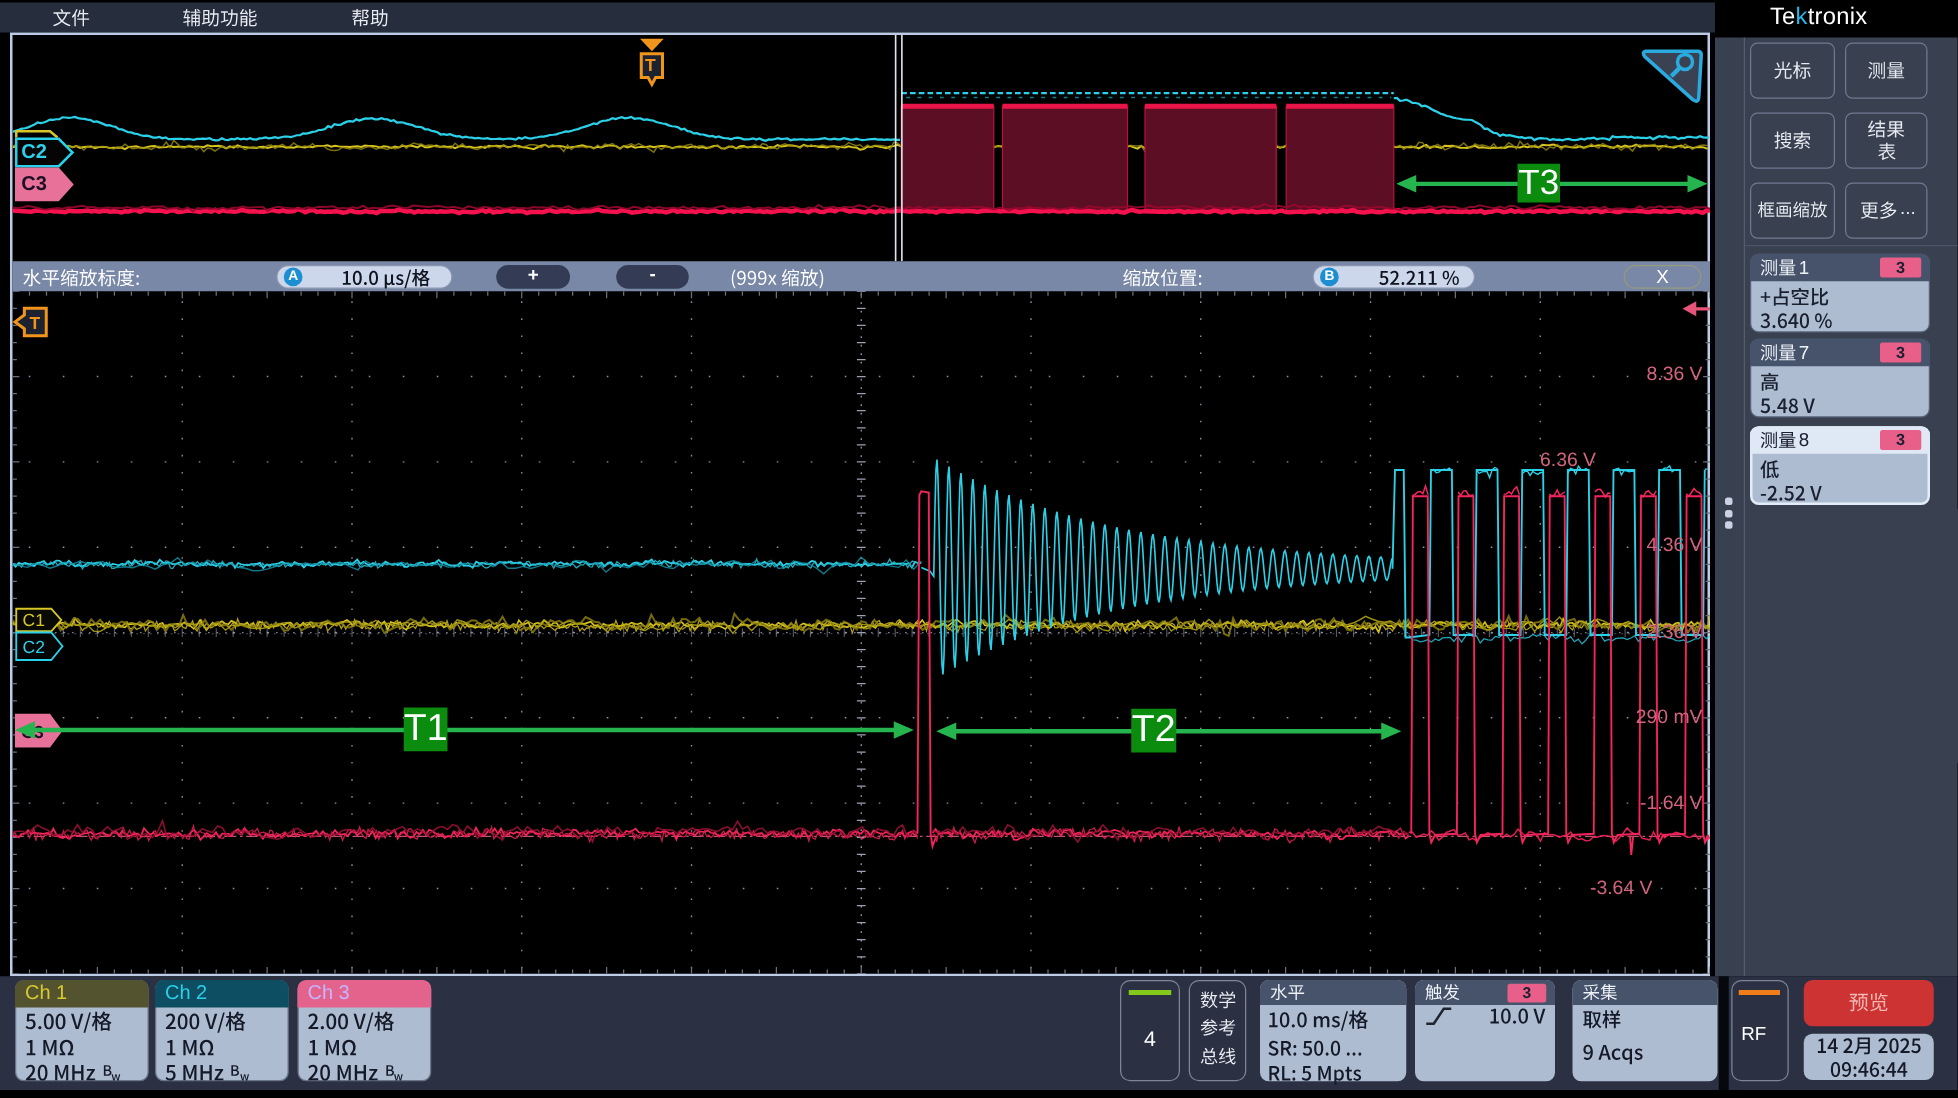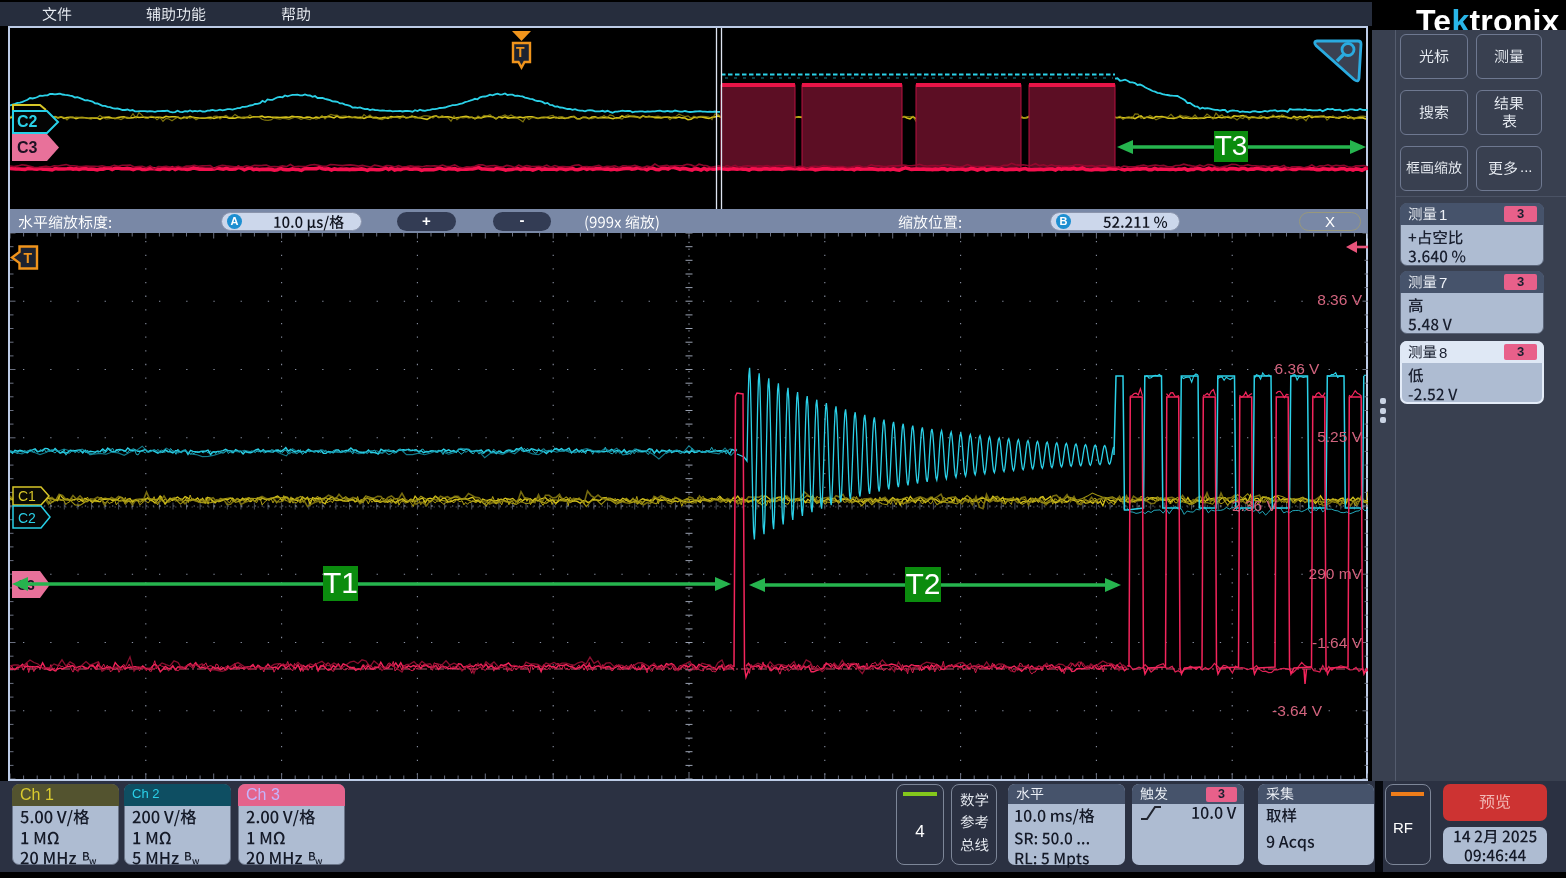--- a/index.html
+++ b/index.html
@@ -9,21 +9,21 @@
 <div class="a" style="left:0;top:2px;width:1372px;height:24px;background:#262d3d"></div>
 <svg style="position:absolute;left:42.0px;top:5.8px" width="32.0" height="19.5">
     <path fill="#e8ecf2" d="M6.3 1.5C6.8 2.2 7.3 3.2 7.5 3.8L8.7 3.4C8.5 2.8 8.0 1.8 7.5 1.1ZM0.8 3.8V5.0H3.1C4.0 7.2 5.2 9.2 6.7 10.8C5.1 12.2 3.0 13.2 0.5 13.9C0.8 14.2 1.1 14.7 1.2 15.0C3.8 14.2 5.8 13.1 7.5 11.6C9.2 13.1 11.3 14.2 13.7 14.9C13.9 14.6 14.2 14.1 14.5 13.9C12.1 13.3 10.1 12.2 8.4 10.8C9.9 9.2 11.1 7.3 11.9 5.0H14.3V3.8ZM7.6 10.0C6.1 8.6 5.0 6.9 4.3 5.0H10.7C9.9 7.0 8.9 8.6 7.6 10.0Z M19.8 8.7V9.8H24.1V15.0H25.2V9.8H29.3V8.7H25.2V5.4H28.6V4.3H25.2V1.4H24.1V4.3H22.1C22.2 3.6 22.4 2.9 22.6 2.2L21.5 2.0C21.1 3.9 20.5 5.9 19.6 7.1C19.9 7.2 20.4 7.5 20.6 7.7C21.0 7.0 21.4 6.2 21.7 5.4H24.1V8.7ZM19.0 1.3C18.2 3.5 16.9 5.8 15.5 7.2C15.7 7.5 16.0 8.1 16.1 8.4C16.6 7.8 17.1 7.2 17.5 6.6V15.0H18.6V4.8C19.2 3.8 19.7 2.7 20.1 1.6Z"></path>
   </svg>
 <svg style="position:absolute;left:146.0px;top:5.8px" width="62.0" height="19.5">
     <path fill="#e8ecf2" d="M11.5 1.8C12.1 2.2 12.9 2.8 13.3 3.2L14.0 2.6C13.5 2.2 12.8 1.6 12.2 1.2ZM9.9 1.2V3.3H6.6V4.2H9.9V5.6H7.1V15.0H8.1V11.7H10.0V14.9H10.9V11.7H12.8V13.8C12.8 13.9 12.8 14.0 12.6 14.0C12.5 14.0 12.1 14.0 11.5 14.0C11.7 14.2 11.8 14.7 11.9 14.9C12.6 14.9 13.1 14.9 13.4 14.8C13.8 14.6 13.8 14.3 13.8 13.8V5.6H11.0V4.2H14.4V3.3H11.0V1.2ZM8.1 9.1H10.0V10.7H8.1ZM8.1 8.1V6.5H10.0V8.1ZM12.8 9.1V10.7H10.9V9.1ZM12.8 8.1H10.9V6.5H12.8ZM1.1 8.8C1.3 8.7 1.7 8.6 2.2 8.6H3.8V10.8L0.6 11.3L0.8 12.4L3.8 11.8V14.9H4.8V11.6L6.3 11.3L6.3 10.3L4.8 10.6V8.6H6.1V7.6H4.8V5.3H3.8V7.6H2.1C2.6 6.6 3.0 5.3 3.4 4.0H6.1V3.0H3.6C3.8 2.5 3.9 1.9 4.0 1.4L2.9 1.2C2.8 1.8 2.7 2.4 2.5 3.0H0.6V4.0H2.3C2.0 5.2 1.7 6.2 1.5 6.6C1.3 7.3 1.1 7.8 0.8 7.8C0.9 8.1 1.1 8.6 1.1 8.8Z M24.5 1.2C24.5 2.4 24.5 3.5 24.5 4.6H22.0V5.7H24.4C24.2 9.3 23.4 12.4 20.6 14.2C20.8 14.4 21.2 14.8 21.4 15.0C24.4 13.0 25.3 9.6 25.5 5.7H27.8C27.7 11.2 27.6 13.2 27.2 13.6C27.0 13.8 26.9 13.9 26.6 13.9C26.3 13.9 25.5 13.8 24.6 13.8C24.8 14.1 25.0 14.6 25.0 14.9C25.8 14.9 26.6 14.9 27.1 14.9C27.5 14.8 27.9 14.7 28.1 14.3C28.6 13.7 28.8 11.5 28.9 5.2C28.9 5.0 28.9 4.6 28.9 4.6H25.5C25.6 3.5 25.6 2.4 25.6 1.2ZM15.5 12.4 15.7 13.5C17.5 13.1 20.0 12.5 22.4 12.0L22.3 11.0L21.5 11.1V1.9H16.6V12.2ZM17.6 12.0V9.4H20.4V11.4ZM17.6 6.2H20.4V8.4H17.6ZM17.6 5.2V3.0H20.4V5.2Z M30.6 11.1 30.8 12.2C32.4 11.8 34.6 11.2 36.6 10.6L36.5 9.5L34.1 10.2V4.1H36.3V3.0H30.8V4.1H33.0V10.5C32.1 10.7 31.2 10.9 30.6 11.1ZM39.0 1.4C39.0 2.5 38.9 3.6 38.9 4.6H36.4V5.7H38.9C38.6 9.4 37.8 12.4 34.6 14.1C34.9 14.3 35.3 14.7 35.4 15.0C38.9 13.1 39.7 9.7 40.0 5.7H43.0C42.8 11.1 42.5 13.1 42.1 13.6C41.9 13.8 41.8 13.8 41.4 13.8C41.1 13.8 40.3 13.8 39.3 13.7C39.6 14.0 39.7 14.5 39.7 14.8C40.6 14.9 41.4 14.9 41.9 14.8C42.4 14.8 42.8 14.7 43.1 14.2C43.6 13.6 43.9 11.4 44.1 5.2C44.1 5.0 44.1 4.6 44.1 4.6H40.0C40.1 3.6 40.1 2.5 40.1 1.4Z M50.7 7.5V8.8H47.5V7.5ZM46.5 6.5V15.0H47.5V11.9H50.7V13.7C50.7 13.9 50.7 13.9 50.5 13.9C50.3 14.0 49.6 14.0 48.9 13.9C49.1 14.2 49.3 14.7 49.3 15.0C50.3 15.0 50.9 14.9 51.3 14.8C51.7 14.6 51.9 14.3 51.9 13.7V6.5ZM47.5 9.7H50.7V11.0H47.5ZM57.9 2.3C57.0 2.8 55.7 3.3 54.4 3.8V1.2H53.3V6.2C53.3 7.4 53.6 7.8 55.1 7.8C55.4 7.8 57.3 7.8 57.7 7.8C58.8 7.8 59.2 7.3 59.3 5.5C59.0 5.4 58.5 5.2 58.3 5.0C58.2 6.5 58.1 6.8 57.6 6.8C57.1 6.8 55.5 6.8 55.2 6.8C54.5 6.8 54.4 6.7 54.4 6.2V4.7C55.8 4.2 57.4 3.7 58.6 3.2ZM58.0 9.0C57.2 9.6 55.7 10.2 54.4 10.6V8.2H53.3V13.3C53.3 14.5 53.7 14.9 55.1 14.9C55.4 14.9 57.4 14.9 57.7 14.9C59.0 14.9 59.3 14.3 59.4 12.3C59.1 12.2 58.7 12.1 58.4 11.9C58.4 13.6 58.3 13.9 57.6 13.9C57.2 13.9 55.5 13.9 55.2 13.9C54.5 13.9 54.4 13.8 54.4 13.3V11.5C55.9 11.1 57.6 10.5 58.8 9.9ZM46.3 5.5C46.6 5.4 47.1 5.3 51.2 5.0C51.3 5.3 51.5 5.6 51.6 5.8L52.5 5.4C52.2 4.5 51.4 3.1 50.6 2.1L49.7 2.5C50.1 3.0 50.4 3.6 50.8 4.2L47.5 4.3C48.1 3.5 48.8 2.5 49.3 1.5L48.1 1.2C47.7 2.3 46.8 3.5 46.6 3.8C46.3 4.2 46.1 4.4 45.9 4.4C46.0 4.7 46.2 5.3 46.3 5.5Z"></path>
   </svg>
 <svg style="position:absolute;left:281.0px;top:5.8px" width="32.0" height="19.5">
     <path fill="#e8ecf2" d="M4.1 1.2V2.4H1.0V3.3H4.1V4.4H1.3V5.3H4.1V5.6C4.1 5.9 4.1 6.2 4.0 6.5H0.8V7.4H3.6C3.1 8.0 2.3 8.7 1.0 9.1C1.3 9.3 1.6 9.7 1.8 9.9C3.5 9.3 4.4 8.3 4.8 7.4H8.1V6.5H5.2C5.2 6.2 5.2 5.9 5.2 5.6V5.3H7.7V4.4H5.2V3.3H8.0V2.4H5.2V1.2ZM8.8 1.8V9.3H9.8V2.8H12.4C12.0 3.5 11.5 4.2 11.0 4.9C12.3 5.6 12.8 6.3 12.8 6.8C12.8 7.1 12.7 7.3 12.4 7.5C12.3 7.5 12.0 7.6 11.8 7.6C11.4 7.6 10.8 7.6 10.2 7.5C10.4 7.8 10.5 8.2 10.6 8.5C11.1 8.5 11.8 8.5 12.3 8.5C12.6 8.4 12.9 8.4 13.2 8.2C13.7 8.0 13.9 7.5 13.9 6.9C13.9 6.2 13.5 5.5 12.2 4.7C12.8 3.9 13.5 3.0 14.1 2.3L13.3 1.8L13.1 1.8ZM2.2 9.9V14.2H3.4V10.9H6.9V15.0H8.0V10.9H11.8V12.9C11.8 13.1 11.8 13.2 11.5 13.2C11.3 13.2 10.4 13.2 9.4 13.2C9.6 13.5 9.8 13.9 9.8 14.2C11.1 14.2 11.9 14.2 12.4 14.0C12.8 13.8 13.0 13.5 13.0 13.0V9.9H8.0V8.7H6.9V9.9Z M24.5 1.2C24.5 2.4 24.5 3.5 24.5 4.6H22.0V5.7H24.4C24.2 9.3 23.4 12.4 20.6 14.2C20.8 14.4 21.2 14.8 21.4 15.0C24.4 13.0 25.3 9.6 25.5 5.7H27.8C27.7 11.2 27.6 13.2 27.2 13.6C27.0 13.8 26.9 13.9 26.6 13.9C26.3 13.9 25.5 13.8 24.6 13.8C24.8 14.1 25.0 14.6 25.0 14.9C25.8 14.9 26.6 14.9 27.1 14.9C27.5 14.8 27.9 14.7 28.1 14.3C28.6 13.7 28.8 11.5 28.9 5.2C28.9 5.0 28.9 4.6 28.9 4.6H25.5C25.6 3.5 25.6 2.4 25.6 1.2ZM15.5 12.4 15.7 13.5C17.5 13.1 20.0 12.5 22.4 12.0L22.3 11.0L21.5 11.1V1.9H16.6V12.2ZM17.6 12.0V9.4H20.4V11.4ZM17.6 6.2H20.4V8.4H17.6ZM17.6 5.2V3.0H20.4V5.2Z"></path>
   </svg>
-<div class="txt" style="left:1416px;top:3px;font-size:32px;font-weight:bold;color:#fff;letter-spacing:0.2px">Te<span style="color:#29b6e8">k</span>tronix</div>
+<div class="txt" style="left:1416px;top:3px;font-size:19px;font-weight:normal;color:#fff;letter-spacing:0.2px">Te<span style="color:#29b6e8">k</span>tronix</div>
 <div class="a" style="left:8px;top:26px;width:1360px;height:755px;border:2px solid #bccbe6;background:#000;box-sizing:border-box"></div>
 <svg class="a" style="left:10px;top:28px" width="1358" height="181">
     <path d="M0.0 89.9 L3.0 89.0 L6.0 90.3 L9.0 90.3 L12.0 88.2 L15.0 88.5 L18.0 89.2 L21.0 88.9 L24.0 89.1 L27.0 88.5 L30.0 89.9 L33.0 89.7 L36.0 89.3 L39.0 90.0 L42.0 89.5 L45.0 88.7 L48.0 89.8 L51.0 88.9 L54.0 90.3 L57.0 89.6 L60.0 89.4 L63.0 89.2 L66.0 90.6 L69.0 89.7 L72.0 89.5 L75.0 89.7 L78.0 90.3 L81.0 90.1 L84.0 90.1 L87.0 90.0 L90.0 91.3 L93.0 89.5 L96.0 89.3 L99.0 89.1 L102.0 90.0 L105.0 90.4 L108.0 89.5 L111.0 89.0 L114.0 88.9 L117.0 90.0 L120.0 89.9 L123.0 89.7 L126.0 88.9 L129.0 89.5 L132.0 89.3 L135.0 89.3 L138.0 89.5 L141.0 89.0 L144.0 89.5 L147.0 89.2 L150.0 89.3 L153.0 89.8 L156.0 88.3 L159.0 89.0 L162.0 88.8 L165.0 88.7 L168.0 89.2 L171.0 90.7 L174.0 89.1 L177.0 90.1 L180.0 88.3 L183.0 89.4 L186.0 89.7 L189.0 90.0 L192.0 90.2 L195.0 90.3 L198.0 89.6 L201.0 89.4 L204.0 90.4 L207.0 89.6 L210.0 89.0 L213.0 89.1 L216.0 89.1 L219.0 90.1 L222.0 89.9 L225.0 90.2 L228.0 89.3 L231.0 89.7 L234.0 90.0 L237.0 89.3 L240.0 89.7 L243.0 88.8 L246.0 88.8 L249.0 88.7 L252.0 88.2 L255.0 89.4 L258.0 88.7 L261.0 89.1 L264.0 89.4 L267.0 89.4 L270.0 89.5 L273.0 89.2 L276.0 89.1 L279.0 89.5 L282.0 88.4 L285.0 88.7 L288.0 88.8 L291.0 89.1 L294.0 90.0 L297.0 89.0 L300.0 89.3 L303.0 90.4 L306.0 89.2 L309.0 89.9 L312.0 88.7 L315.0 89.1 L318.0 88.5 L321.0 89.0 L324.0 89.9 L327.0 88.1 L330.0 89.7 L333.0 89.7 L336.0 89.1 L339.0 88.5 L342.0 89.5 L345.0 89.0 L348.0 89.6 L351.0 89.3 L354.0 90.5 L357.0 89.3 L360.0 88.8 L363.0 89.6 L366.0 89.4 L369.0 90.2 L372.0 89.9 L375.0 89.4 L378.0 90.3 L381.0 88.6 L384.0 89.0 L387.0 88.6 L390.0 88.9 L393.0 88.4 L396.0 89.7 L399.0 89.3 L402.0 88.6 L405.0 88.8 L408.0 89.8 L411.0 90.0 L414.0 90.7 L417.0 91.4 L420.0 89.8 L423.0 88.6 L426.0 87.8 L429.0 89.5 L432.0 88.8 L435.0 88.9 L438.0 88.8 L441.0 89.3 L444.0 90.2 L447.0 89.7 L450.0 89.3 L453.0 88.7 L456.0 88.3 L459.0 89.1 L462.0 89.3 L465.0 90.6 L468.0 89.4 L471.0 89.9 L474.0 88.9 L477.0 88.4 L480.0 88.5 L483.0 88.9 L486.0 90.8 L489.0 88.8 L492.0 90.0 L495.0 88.8 L498.0 90.1 L501.0 89.7 L504.0 89.4 L507.0 89.6 L510.0 89.0 L513.0 89.7 L516.0 89.1 L519.0 88.7 L522.0 88.7 L525.0 89.5 L528.0 90.5 L531.0 89.5 L534.0 89.3 L537.0 89.5 L540.0 90.2 L543.0 89.5 L546.0 89.2 L549.0 90.2 L552.0 89.7 L555.0 90.5 L558.0 89.7 L561.0 88.7 L564.0 88.6 L567.0 90.6 L570.0 90.8 L573.0 89.4 L576.0 89.3 L579.0 90.7 L582.0 89.0 L585.0 88.9 L588.0 90.0 L591.0 89.4 L594.0 89.6 L597.0 89.4 L600.0 90.0 L603.0 90.7 L606.0 89.7 L609.0 89.9 L612.0 88.0 L615.0 89.2 L618.0 88.8 L621.0 88.3 L624.0 88.4 L627.0 88.9 L630.0 89.7 L633.0 87.9 L636.0 88.9 L639.0 88.7 L642.0 88.7 L645.0 89.6 L648.0 89.4 L651.0 90.0 L654.0 89.3 L657.0 89.0 L660.0 89.4 L663.0 89.7 L666.0 89.9 L669.0 89.0 L672.0 89.9 L675.0 90.0 L678.0 91.7 L681.0 91.2 L684.0 89.3 L687.0 89.6 L690.0 88.7 L693.0 89.3 L696.0 89.9 L699.0 90.5 L702.0 89.2 L705.0 88.9 L708.0 87.9 L711.0 89.2 L714.0 88.5 L717.0 88.7 L720.0 88.3 L723.0 88.8 L726.0 87.8 L729.0 88.0 L732.0 90.4 L735.0 88.0 L738.0 88.3 L741.0 90.4 L744.0 91.1 L747.0 88.5 L750.0 89.1 L753.0 89.7 L756.0 90.7 L759.0 88.8 L762.0 89.2 L765.0 90.0 L768.0 89.8 L771.0 89.0 L774.0 89.2 L777.0 88.4 L780.0 89.1 L783.0 89.1 L786.0 89.3 L789.0 88.9 L792.0 89.4 L795.0 89.7 L798.0 89.0 L801.0 89.3 L804.0 89.2 L807.0 89.4 L810.0 88.7 L813.0 89.4 L816.0 89.2 L819.0 90.8 L822.0 90.3 L825.0 89.7 L828.0 89.0 L831.0 88.8 L834.0 90.4 L837.0 89.8 L840.0 89.8 L843.0 88.1 L846.0 90.2 L849.0 89.9 L852.0 88.7 L855.0 89.0 L858.0 89.5 L861.0 89.4 L864.0 89.3 L867.0 89.4 L870.0 89.2 L873.0 89.5 L876.0 90.6 L879.0 87.7 L882.0 89.2 L885.0 89.7 L888.0 90.1 L891.0 89.7 L894.0 88.6 L897.0 89.9 L900.0 90.9 L903.0 88.7 L906.0 90.6 L909.0 89.8 L912.0 90.0 L915.0 89.5 L918.0 89.8 L921.0 90.7 L924.0 90.1 L927.0 91.0 L930.0 90.4 L933.0 90.0 L936.0 91.0 L939.0 90.1 L942.0 90.3 L945.0 89.6 L948.0 89.8 L951.0 89.2 L954.0 90.5 L957.0 89.0 L960.0 90.4 L963.0 89.7 L966.0 90.5 L969.0 90.1 L972.0 90.9 L975.0 90.2 L978.0 88.5 L981.0 89.5 L984.0 88.8 L987.0 89.3 L990.0 90.6 L993.0 90.0 L996.0 89.1 L999.0 88.8 L1002.0 89.5 L1005.0 88.5 L1008.0 88.7 L1011.0 89.4 L1014.0 90.0 L1017.0 89.7 L1020.0 87.8 L1023.0 89.7 L1026.0 89.5 L1029.0 89.7 L1032.0 90.7 L1035.0 88.1 L1038.0 89.2 L1041.0 90.2 L1044.0 88.7 L1047.0 90.7 L1050.0 89.8 L1053.0 90.1 L1056.0 89.1 L1059.0 90.1 L1062.0 90.3 L1065.0 89.7 L1068.0 89.6 L1071.0 89.6 L1074.0 88.6 L1077.0 89.2 L1080.0 89.3 L1083.0 89.6 L1086.0 90.0 L1089.0 88.7 L1092.0 89.3 L1095.0 90.2 L1098.0 88.6 L1101.0 88.6 L1104.0 89.2 L1107.0 89.7 L1110.0 89.2 L1113.0 89.9 L1116.0 89.7 L1119.0 89.8 L1122.0 89.4 L1125.0 90.7 L1128.0 89.1 L1131.0 87.9 L1134.0 90.4 L1137.0 89.1 L1140.0 89.6 L1143.0 90.3 L1146.0 88.6 L1149.0 88.8 L1152.0 88.6 L1155.0 89.3 L1158.0 90.2 L1161.0 90.3 L1164.0 90.4 L1167.0 89.4 L1170.0 88.6 L1173.0 90.2 L1176.0 89.8 L1179.0 90.3 L1182.0 90.5 L1185.0 90.0 L1188.0 90.4 L1191.0 90.0 L1194.0 90.3 L1197.0 89.2 L1200.0 89.3 L1203.0 89.7 L1206.0 90.0 L1209.0 89.1 L1212.0 89.7 L1215.0 89.1 L1218.0 89.2 L1221.0 89.9 L1224.0 87.8 L1227.0 88.2 L1230.0 88.0 L1233.0 87.6 L1236.0 88.7 L1239.0 89.7 L1242.0 89.1 L1245.0 89.5 L1248.0 90.0 L1251.0 90.0 L1254.0 89.0 L1257.0 90.1 L1260.0 89.2 L1263.0 88.6 L1266.0 88.8 L1269.0 88.2 L1272.0 88.6 L1275.0 88.8 L1278.0 89.6 L1281.0 90.4 L1284.0 88.5 L1287.0 89.7 L1290.0 88.5 L1293.0 89.4 L1296.0 88.9 L1299.0 87.7 L1302.0 89.5 L1305.0 88.5 L1308.0 88.6 L1311.0 88.4 L1314.0 88.7 L1317.0 89.2 L1320.0 88.9 L1323.0 89.3 L1326.0 89.5 L1329.0 90.2 L1332.0 89.1 L1335.0 88.5 L1338.0 90.2 L1341.0 89.4 L1344.0 90.3 L1347.0 89.9 L1350.0 89.6 L1353.0 89.9 L1356.0 91.1" fill="none" stroke="#d6c31c" stroke-width="1.60" stroke-opacity="1.00"></path>
     <path d="M0.0 89.0 L3.0 87.6 L6.0 89.3 L9.0 87.9 L12.0 88.6 L15.0 90.3 L18.0 90.4 L21.0 88.9 L24.0 91.1 L27.0 91.3 L30.0 91.6 L33.0 90.4 L36.0 91.6 L39.0 87.3 L42.0 89.3 L45.0 88.6 L48.0 90.0 L51.0 88.8 L54.0 89.2 L57.0 92.0 L60.0 89.1 L63.0 89.9 L66.0 89.2 L69.0 89.3 L72.0 89.3 L75.0 89.7 L78.0 90.4 L81.0 91.1 L84.0 89.6 L87.0 90.1 L90.0 87.4 L93.0 89.4 L96.0 91.0 L99.0 90.6 L102.0 90.0 L105.0 90.6 L108.0 90.4 L111.0 91.5 L114.0 89.9 L117.0 89.0 L120.0 89.8 L123.0 85.7 L126.0 90.1 L129.0 84.4 L132.0 87.1 L135.0 90.2 L138.0 90.4 L141.0 88.2 L144.0 88.7 L147.0 91.8 L150.0 89.5 L153.0 93.3 L156.0 90.4 L159.0 91.0 L162.0 92.8 L165.0 90.7 L168.0 89.0 L171.0 90.3 L174.0 90.1 L177.0 88.7 L180.0 90.1 L183.0 89.1 L186.0 91.7 L189.0 90.2 L192.0 89.7 L195.0 89.9 L198.0 90.3 L201.0 90.8 L204.0 88.4 L207.0 88.1 L210.0 90.9 L213.0 88.7 L216.0 87.4 L219.0 89.4 L222.0 89.1 L225.0 86.4 L228.0 88.6 L231.0 89.4 L234.0 88.9 L237.0 89.6 L240.0 87.0 L243.0 89.4 L246.0 88.9 L249.0 88.9 L252.0 91.2 L255.0 92.2 L258.0 92.4 L261.0 91.9 L264.0 89.8 L267.0 90.6 L270.0 91.2 L273.0 90.3 L276.0 90.6 L279.0 91.3 L282.0 90.1 L285.0 89.2 L288.0 89.9 L291.0 91.3 L294.0 90.2 L297.0 90.8 L300.0 91.5 L303.0 89.8 L306.0 91.2 L309.0 90.1 L312.0 87.6 L315.0 90.8 L318.0 88.1 L321.0 86.5 L324.0 87.4 L327.0 87.2 L330.0 88.7 L333.0 88.0 L336.0 88.2 L339.0 89.6 L342.0 89.3 L345.0 89.8 L348.0 90.2 L351.0 90.6 L354.0 86.6 L357.0 89.1 L360.0 87.0 L363.0 90.0 L366.0 90.1 L369.0 91.1 L372.0 91.6 L375.0 90.3 L378.0 88.9 L381.0 90.2 L384.0 88.6 L387.0 89.2 L390.0 90.5 L393.0 88.0 L396.0 90.1 L399.0 89.6 L402.0 87.6 L405.0 90.1 L408.0 89.6 L411.0 88.8 L414.0 87.8 L417.0 87.8 L420.0 88.4 L423.0 90.0 L426.0 87.8 L429.0 89.7 L432.0 87.8 L435.0 89.1 L438.0 89.8 L441.0 93.2 L444.0 88.1 L447.0 91.6 L450.0 89.4 L453.0 89.8 L456.0 89.3 L459.0 90.2 L462.0 89.4 L465.0 91.0 L468.0 88.1 L471.0 89.9 L474.0 87.3 L477.0 88.0 L480.0 86.8 L483.0 89.3 L486.0 90.9 L489.0 88.8 L492.0 88.1 L495.0 87.0 L498.0 88.6 L501.0 86.9 L504.0 88.5 L507.0 89.9 L510.0 91.8 L513.0 93.8 L516.0 89.0 L519.0 91.4 L522.0 89.6 L525.0 89.6 L528.0 90.3 L531.0 89.8 L534.0 89.9 L537.0 89.0 L540.0 88.0 L543.0 87.4 L546.0 90.4 L549.0 88.8 L552.0 88.7 L555.0 89.8 L558.0 90.4 L561.0 89.5 L564.0 88.1 L567.0 90.6 L570.0 90.9 L573.0 89.1 L576.0 89.7 L579.0 90.5 L582.0 90.6 L585.0 89.7 L588.0 89.6 L591.0 89.7 L594.0 87.5 L597.0 89.9 L600.0 86.9 L603.0 87.8 L606.0 90.7 L609.0 90.2 L612.0 91.1 L615.0 88.2 L618.0 87.0 L621.0 88.3 L624.0 88.8 L627.0 88.9 L630.0 90.4 L633.0 88.2 L636.0 89.3 L639.0 87.8 L642.0 89.4 L645.0 88.7 L648.0 88.1 L651.0 88.8 L654.0 89.0 L657.0 88.7 L660.0 91.6 L663.0 88.9 L666.0 88.5 L669.0 86.1 L672.0 87.5 L675.0 88.6 L678.0 87.8 L681.0 90.3 L684.0 88.1 L687.0 89.9 L690.0 88.4 L693.0 88.4 L696.0 88.6 L699.0 89.1 L702.0 91.6 L705.0 85.9 L708.0 86.4 L711.0 88.8 L714.0 90.0 L717.0 90.8 L720.0 90.5 L723.0 89.5 L726.0 91.5 L729.0 91.5 L732.0 90.2 L735.0 91.0 L738.0 90.2 L741.0 89.0 L744.0 90.6 L747.0 89.6 L750.0 89.6 L753.0 91.8 L756.0 86.5 L759.0 87.6 L762.0 88.0 L765.0 89.0 L768.0 89.3 L771.0 87.5 L774.0 88.4 L777.0 88.8 L780.0 93.4 L783.0 92.8 L786.0 89.3 L789.0 89.1 L792.0 88.4 L795.0 87.4 L798.0 89.9 L801.0 88.4 L804.0 89.7 L807.0 87.5 L810.0 88.5 L813.0 89.9 L816.0 89.8 L819.0 90.3 L822.0 87.7 L825.0 90.6 L828.0 87.9 L831.0 90.2 L834.0 89.0 L837.0 87.2 L840.0 88.5 L843.0 89.4 L846.0 89.6 L849.0 88.9 L852.0 91.1 L855.0 90.3 L858.0 88.5 L861.0 90.3 L864.0 91.9 L867.0 92.3 L870.0 87.7 L873.0 88.1 L876.0 91.5 L879.0 87.7 L882.0 87.3 L885.0 88.5 L888.0 90.2 L891.0 89.4 L894.0 88.4 L897.0 88.6 L900.0 88.8 L903.0 88.5 L906.0 93.2 L909.0 90.3 L912.0 91.5 L915.0 89.3 L918.0 89.7 L921.0 88.4 L924.0 85.9 L927.0 87.7 L930.0 86.8 L933.0 85.8 L936.0 87.5 L939.0 91.0 L942.0 89.0 L945.0 90.8 L948.0 89.4 L951.0 89.8 L954.0 87.6 L957.0 89.8 L960.0 89.9 L963.0 88.2 L966.0 90.0 L969.0 89.9 L972.0 88.2 L975.0 87.7 L978.0 87.5 L981.0 89.3 L984.0 89.6 L987.0 88.0 L990.0 88.8 L993.0 89.7 L996.0 89.6 L999.0 91.4 L1002.0 90.7 L1005.0 87.5 L1008.0 91.0 L1011.0 87.9 L1014.0 90.4 L1017.0 88.9 L1020.0 88.3 L1023.0 86.8 L1026.0 89.0 L1029.0 87.2 L1032.0 90.5 L1035.0 91.5 L1038.0 88.1 L1041.0 89.5 L1044.0 88.2 L1047.0 88.3 L1050.0 90.5 L1053.0 89.3 L1056.0 91.5 L1059.0 88.3 L1062.0 90.5 L1065.0 88.8 L1068.0 90.0 L1071.0 88.1 L1074.0 88.9 L1077.0 89.0 L1080.0 88.2 L1083.0 90.5 L1086.0 90.3 L1089.0 90.2 L1092.0 91.7 L1095.0 91.4 L1098.0 89.1 L1101.0 90.0 L1104.0 88.7 L1107.0 89.5 L1110.0 88.3 L1113.0 91.4 L1116.0 89.4 L1119.0 88.7 L1122.0 90.6 L1125.0 85.9 L1128.0 86.1 L1131.0 90.2 L1134.0 89.3 L1137.0 89.4 L1140.0 87.5 L1143.0 89.3 L1146.0 91.9 L1149.0 90.5 L1152.0 89.5 L1155.0 89.0 L1158.0 88.9 L1161.0 86.4 L1164.0 89.4 L1167.0 90.1 L1170.0 87.1 L1173.0 88.3 L1176.0 88.0 L1179.0 88.7 L1182.0 90.0 L1185.0 87.0 L1188.0 90.5 L1191.0 90.7 L1194.0 89.3 L1197.0 86.1 L1200.0 88.1 L1203.0 91.0 L1206.0 85.1 L1209.0 88.4 L1212.0 86.8 L1215.0 90.1 L1218.0 88.0 L1221.0 89.7 L1224.0 89.8 L1227.0 92.0 L1230.0 89.4 L1233.0 90.5 L1236.0 87.7 L1239.0 91.6 L1242.0 88.6 L1245.0 89.2 L1248.0 89.7 L1251.0 87.6 L1254.0 89.7 L1257.0 90.8 L1260.0 89.7 L1263.0 87.1 L1266.0 89.3 L1269.0 90.5 L1272.0 86.8 L1275.0 88.3 L1278.0 90.5 L1281.0 89.5 L1284.0 89.8 L1287.0 92.1 L1290.0 90.0 L1293.0 90.1 L1296.0 92.8 L1299.0 88.5 L1302.0 87.8 L1305.0 89.4 L1308.0 89.3 L1311.0 88.3 L1314.0 87.5 L1317.0 92.1 L1320.0 89.4 L1323.0 87.9 L1326.0 90.3 L1329.0 88.9 L1332.0 88.7 L1335.0 90.1 L1338.0 87.3 L1341.0 89.3 L1344.0 91.4 L1347.0 89.4 L1350.0 88.3 L1353.0 88.1 L1356.0 88.6" fill="none" stroke="#9a8d10" stroke-width="1.20" stroke-opacity="0.80"></path>
     <path d="M0.0 77.5 L2.5 76.6 L5.0 75.9 L7.5 74.9 L10.0 74.6 L12.5 73.9 L15.0 72.8 L17.5 71.7 L20.0 70.0 L22.5 70.5 L25.0 70.0 L27.5 69.0 L30.0 67.7 L32.5 67.8 L35.0 67.4 L37.5 67.3 L40.0 65.9 L42.5 66.0 L45.0 66.3 L47.5 66.0 L50.0 65.6 L52.5 66.5 L55.0 66.9 L57.5 67.1 L60.0 67.7 L62.5 68.1 L65.0 69.5 L67.5 69.2 L70.0 70.1 L72.5 71.1 L75.0 72.3 L77.5 72.1 L80.0 73.0 L82.5 73.5 L85.0 75.3 L87.5 75.5 L90.0 76.6 L92.5 77.8 L95.0 77.9 L97.5 78.9 L100.0 79.2 L102.5 80.2 L105.0 80.6 L107.5 80.5 L110.0 81.1 L112.5 82.0 L115.0 82.0 L117.5 81.5 L120.0 82.6 L122.5 82.0 L125.0 83.3 L127.5 83.3 L130.0 83.1 L132.5 83.1 L135.0 83.1 L137.5 83.5 L140.0 83.1 L142.5 83.4 L145.0 83.8 L147.5 83.1 L150.0 83.1 L152.5 82.9 L155.0 83.0 L157.5 82.6 L160.0 83.8 L162.5 84.3 L165.0 84.1 L167.5 82.7 L170.0 83.8 L172.5 84.1 L175.0 83.2 L177.5 83.5 L180.0 82.5 L182.5 83.5 L185.0 82.9 L187.5 83.4 L190.0 82.6 L192.5 83.5 L195.0 83.6 L197.5 82.7 L200.0 82.5 L202.5 81.9 L205.0 82.6 L207.5 82.3 L210.0 81.7 L212.5 82.4 L215.0 81.8 L217.5 81.2 L220.0 81.2 L222.5 81.6 L225.0 81.0 L227.5 80.2 L230.0 80.1 L232.5 78.8 L235.0 78.9 L237.5 78.3 L240.0 77.5 L242.5 77.2 L245.0 76.0 L247.5 75.9 L250.0 75.2 L252.5 72.9 L255.0 74.0 L257.5 71.4 L260.0 71.8 L262.5 71.8 L265.0 70.5 L267.5 69.3 L270.0 68.9 L272.5 69.3 L275.0 67.5 L277.5 68.4 L280.0 67.5 L282.5 66.8 L285.0 66.9 L287.5 66.6 L290.0 67.4 L292.5 67.4 L295.0 66.5 L297.5 67.3 L300.0 67.5 L302.5 68.8 L305.0 68.1 L307.5 70.0 L310.0 69.9 L312.5 70.0 L315.0 70.9 L317.5 71.5 L320.0 72.1 L322.5 73.4 L325.0 73.5 L327.5 73.8 L330.0 75.4 L332.5 75.4 L335.0 76.6 L337.5 77.1 L340.0 77.8 L342.5 79.6 L345.0 79.3 L347.5 79.9 L350.0 79.4 L352.5 80.3 L355.0 81.1 L357.5 80.9 L360.0 82.1 L362.5 81.4 L365.0 82.0 L367.5 82.1 L370.0 82.6 L372.5 82.4 L375.0 82.7 L377.5 82.8 L380.0 82.6 L382.5 83.3 L385.0 83.2 L387.5 83.1 L390.0 82.9 L392.5 83.5 L395.0 83.0 L397.5 82.9 L400.0 83.1 L402.5 83.7 L405.0 82.2 L407.5 83.1 L410.0 81.7 L412.5 82.5 L415.0 82.9 L417.5 82.2 L420.0 81.8 L422.5 81.2 L425.0 81.2 L427.5 80.7 L430.0 80.0 L432.5 79.8 L435.0 79.5 L437.5 78.6 L440.0 78.0 L442.5 77.1 L445.0 77.2 L447.5 76.6 L450.0 75.8 L452.5 75.3 L455.0 74.2 L457.5 73.5 L460.0 72.7 L462.5 71.8 L465.0 70.8 L467.5 71.3 L470.0 69.4 L472.5 68.6 L475.0 68.5 L477.5 67.8 L480.0 66.6 L482.5 67.3 L485.0 66.4 L487.5 65.7 L490.0 66.6 L492.5 66.3 L495.0 65.5 L497.5 67.0 L500.0 66.7 L502.5 66.7 L505.0 67.8 L507.5 67.6 L510.0 68.1 L512.5 68.4 L515.0 69.6 L517.5 70.2 L520.0 70.8 L522.5 71.1 L525.0 72.3 L527.5 73.0 L530.0 73.2 L532.5 73.9 L535.0 75.6 L537.5 74.9 L540.0 76.9 L542.5 77.2 L545.0 78.7 L547.5 78.5 L550.0 79.5 L552.5 79.6 L555.0 80.3 L557.5 81.0 L560.0 80.8 L562.5 81.8 L565.0 81.2 L567.5 82.1 L570.0 82.6 L572.5 82.7 L575.0 83.4 L577.5 82.4 L580.0 82.2 L582.5 82.5 L585.0 83.4 L587.5 83.4 L590.0 83.3 L592.5 82.8 L595.0 83.7 L597.5 82.8 L600.0 83.9 L602.5 84.7 L605.0 83.6 L607.5 83.7 L610.0 83.2 L612.5 82.6 L615.0 83.2 L617.5 83.0 L620.0 82.8 L622.5 84.3 L625.0 83.6 L627.5 83.7 L630.0 83.4 L632.5 83.4 L635.0 83.9 L637.5 83.5 L640.0 83.7 L642.5 83.4 L645.0 83.3 L647.5 82.9 L650.0 82.6 L652.5 83.4 L655.0 83.5 L657.5 82.9 L660.0 83.5 L662.5 83.5 L665.0 82.5 L667.5 83.1 L670.0 83.7 L672.5 83.7 L675.0 83.0 L677.5 83.6 L680.0 84.0 L682.5 83.8 L685.0 83.5 L687.5 83.3 L690.0 83.2 L692.5 83.7 L695.0 83.6 L697.5 83.8 L700.0 83.6 L702.5 83.9 L705.0 83.5 L707.5 83.9 L710.0 83.9" fill="none" stroke="#2bd1e8" stroke-width="1.80" stroke-opacity="1.00"></path>
     <path d="M711.0 46.5 L1105.0 46.5" fill="none" stroke="#2bd1e8" stroke-width="1.90" stroke-opacity="1.00" stroke-dasharray="4.5 2.5"></path>
     <path d="M715.0 50.0 L1103.0 50.0" fill="none" stroke="#1aa0b4" stroke-width="1.20" stroke-opacity="0.80" stroke-dasharray="3 6"></path>
     <path d="M1105.0 50.6 L1107.5 50.3 L1110.0 52.7 L1112.5 52.4 L1115.0 51.7 L1117.5 52.8 L1120.0 54.3 L1122.5 54.4 L1125.0 55.0 L1127.5 57.0 L1130.0 56.5 L1132.5 57.6 L1135.0 59.2 L1137.5 60.5 L1140.0 61.6 L1142.5 63.0 L1145.0 63.7 L1147.5 64.8 L1150.0 65.2 L1152.5 66.1 L1155.0 66.6 L1157.5 67.0 L1160.0 67.5 L1162.5 67.7 L1165.0 67.8 L1167.5 68.0 L1170.0 69.5 L1172.5 70.7 L1175.0 72.3 L1177.5 75.0 L1180.0 74.9 L1182.5 76.8 L1185.0 78.3 L1187.5 78.6 L1190.0 80.7 L1192.5 79.6 L1195.0 80.5 L1197.5 80.1 L1200.0 80.7 L1202.5 81.3 L1205.0 81.9 L1207.5 81.8 L1210.0 82.6 L1212.5 82.0 L1215.0 82.0 L1217.5 84.1 L1220.0 82.9 L1222.5 82.5 L1225.0 82.7 L1227.5 82.8 L1230.0 84.1 L1232.5 83.4 L1235.0 83.9 L1237.5 83.8 L1240.0 84.3 L1242.5 83.4 L1245.0 83.2 L1247.5 83.9 L1250.0 84.0 L1252.5 83.7 L1255.0 82.9 L1257.5 83.6 L1260.0 82.6 L1262.5 82.6 L1265.0 82.1 L1267.5 83.4 L1270.0 82.8 L1272.5 82.7 L1275.0 83.0 L1277.5 83.9 L1280.0 81.1 L1282.5 81.7 L1285.0 81.7 L1287.5 81.5 L1290.0 81.4 L1292.5 81.8 L1295.0 81.3 L1297.5 82.2 L1300.0 82.0 L1302.5 82.3 L1305.0 82.3 L1307.5 82.4 L1310.0 81.8 L1312.5 83.3 L1315.0 82.1 L1317.5 80.9 L1320.0 81.4 L1322.5 81.0 L1325.0 82.0 L1327.5 81.9 L1330.0 81.7 L1332.5 83.2 L1335.0 82.3 L1337.5 82.4 L1340.0 81.4 L1342.5 81.4 L1345.0 82.0 L1347.5 82.1 L1350.0 80.9 L1352.5 81.9 L1355.0 82.0 L1357.5 81.9" fill="none" stroke="#2bd1e8" stroke-width="1.80" stroke-opacity="1.00"></path>
     <rect x="711" y="57" width="74" height="85" fill="#5c0e24" stroke="#b81040" stroke-width="1"></rect>
     <rect x="711" y="55" width="74" height="4" fill="#e91447"></rect>
@@ -148,23 +148,23 @@
     <path d="M721 351 L705 344 L705 358 Z" fill="#26b44e"></path>
     <rect x="313" y="333" width="35" height="35" fill="#0b8c0e"></rect>
     <line x1="743" y1="352" x2="1107" y2="352" stroke="#26b44e" stroke-width="3.6"></line>
     <path d="M739 352 L755 345 L755 359 Z" fill="#26b44e"></path>
     <path d="M1111 352 L1095 345 L1095 359 Z" fill="#26b44e"></path>
     <rect x="895" y="334" width="36" height="35" fill="#0b8c0e"></rect>
   </svg>
 <div class="txt" style="left:323px;top:566px;width:35px;height:42px;color:#fff;font-size:30px;line-height:33px;text-align:center">T1</div>
 <div class="txt" style="left:905px;top:567px;width:36px;height:35px;color:#fff;font-size:30px;line-height:33px;text-align:center">T2</div>
 <div class="txt" style="left:1232px;top:292px;width:130px;text-align:right;color:#d2647e;font-size:15.5px;line-height:16px">8.36 V</div>
-<div class="txt" style="left:1232px;top:361px;width:130px;text-align:center;color:#d2647e;font-size:15.5px;line-height:16px">6.36 V</div>
-<div class="txt" style="left:1232px;top:429px;width:130px;text-align:right;color:#d2647e;font-size:15.5px;line-height:16px">5.25 V</div>
-<div class="txt" style="left:1232px;top:498px;width:130px;text-align:left;color:#d2647e;font-size:15.5px;line-height:16px">2.36 V</div>
+<div class="txt" style="left:1232px;top:361px;width:130px;text-align:left;color:#d2647e;font-size:15.5px;line-height:16px">6.36 V</div>
+<div class="txt" style="left:1232px;top:429px;width:130px;text-align:right;color:#d2647e;font-size:15.5px;line-height:16px">4.36 V</div>
+<div class="txt" style="left:1232px;top:498px;width:130px;text-align:right;color:#d2647e;font-size:15.5px;line-height:16px">2.36 V</div>
 <div class="txt" style="left:1232px;top:566px;width:130px;text-align:right;color:#d2647e;font-size:15.5px;line-height:16px">290 mV</div>
 <div class="txt" style="left:1232px;top:635px;width:130px;text-align:right;color:#d2647e;font-size:15.5px;line-height:16px">-1.64 V</div>
 <div class="txt" style="left:1232px;top:703px;width:130px;text-align:center;color:#d2647e;font-size:15.5px;line-height:16px">-3.64 V</div>
 <div class="txt" style="left:516px;top:44px;color:#f0941c;font-size:14px;font-weight:bold">T</div>
 <div class="a" style="left:1372px;top:30px;width:194px;height:751px;background:#394050"></div>
 <div class="a" style="left:1395px;top:30px;width:1px;height:751px;background:#545c6e"></div>
 <div class="a" style="left:1380px;top:398px;width:6px;height:6px;border-radius:2px;background:#c9d3e3"></div>
 <div class="a" style="left:1380px;top:408px;width:6px;height:6px;border-radius:2px;background:#c9d3e3"></div>
 <div class="a" style="left:1380px;top:417px;width:6px;height:6px;border-radius:2px;background:#c9d3e3"></div>
 <div class="a" style="left:1400px;top:34px;width:68px;height:45px;border:1px solid #6e7890;border-radius:6px;box-sizing:border-box"></div>
@@ -251,21 +251,21 @@
     <path fill="#151a28" d="M0.7 15.2H8.6V13.5H5.5C4.9 13.5 4.2 13.6 3.5 13.7C6.1 11.2 8.0 8.8 8.0 6.5C8.0 4.3 6.6 2.8 4.3 2.8C2.7 2.8 1.7 3.5 0.6 4.6L1.7 5.7C2.4 4.9 3.2 4.3 4.1 4.3C5.5 4.3 6.1 5.2 6.1 6.6C6.1 8.5 4.3 10.9 0.7 14.1Z M14.1 15.4C16.5 15.4 18.0 13.3 18.0 9.1C18.0 4.9 16.5 2.8 14.1 2.8C11.7 2.8 10.2 4.9 10.2 9.1C10.2 13.3 11.7 15.4 14.1 15.4ZM14.1 13.9C12.9 13.9 12.0 12.6 12.0 9.1C12.0 5.6 12.9 4.3 14.1 4.3C15.3 4.3 16.2 5.6 16.2 9.1C16.2 12.6 15.3 13.9 14.1 13.9Z M24.1 15.2H25.9V9.2C25.9 8.1 25.7 6.5 25.6 5.4H25.7L26.6 8.2L28.8 14.0H29.9L32.1 8.2L33.0 5.4H33.1C33.0 6.5 32.9 8.1 32.9 9.2V15.2H34.6V3.0H32.4L30.2 9.2C30.0 10.0 29.7 10.8 29.4 11.6H29.4C29.1 10.8 28.8 10.0 28.5 9.2L26.3 3.0H24.1Z M37.8 15.2H39.7V9.7H44.9V15.2H46.8V3.0H44.9V8.0H39.7V3.0H37.8Z M49.1 15.2H56.1V13.7H51.4L55.9 7.1V6.1H49.5V7.6H53.5L49.1 14.2Z"></path>
   </svg>
 <svg style="position:absolute;left:81.5px;top:849.7px" width="9.7" height="15.0">
     <path fill="#151a28" d="M1.1 10.6H3.9C5.8 10.6 7.2 9.8 7.2 8.1C7.2 6.9 6.5 6.3 5.5 6.1V6.0C6.3 5.8 6.7 5.0 6.7 4.2C6.7 2.7 5.5 2.1 3.7 2.1H1.1ZM2.4 5.6V3.2H3.6C4.8 3.2 5.4 3.5 5.4 4.4C5.4 5.2 4.9 5.6 3.6 5.6ZM2.4 9.5V6.7H3.8C5.1 6.7 5.9 7.1 5.9 8.0C5.9 9.1 5.1 9.5 3.8 9.5Z"></path>
   </svg>
 <svg style="position:absolute;left:89.0px;top:856.0px" width="9.5" height="11.7">
     <path fill="#151a28" d="M1.6 8.3H2.8L3.4 5.8C3.5 5.4 3.6 4.9 3.7 4.4H3.7C3.9 4.9 3.9 5.4 4.1 5.8L4.7 8.3H5.9L7.2 3.3H6.2L5.6 6.0C5.5 6.5 5.4 6.9 5.3 7.4H5.3C5.2 6.9 5.1 6.5 4.9 6.0L4.2 3.3H3.3L2.6 6.0C2.5 6.5 2.4 6.9 2.3 7.4H2.2C2.1 6.9 2.0 6.5 1.9 6.0L1.3 3.3H0.2Z"></path>
   </svg>
 <div class="a" style="left:124px;top:784px;width:107px;height:81px;border-radius:7px;background:#aebcd2;border:1px solid #6a7488;box-sizing:border-box;overflow:hidden"></div>
 <div class="a" style="left:124px;top:784px;width:107px;height:22px;border-radius:7px 7px 0 0;background:#0e4e62"></div>
-<div class="txt" style="left:132px;top:786px;color:#2ad0ea;font-size:13px">Ch 2</div>
+<div class="txt" style="left:132px;top:786px;color:#2ad0ea;font-size:16px">Ch 2</div>
 <svg style="position:absolute;left:132.0px;top:807.9px" width="66.7" height="21.4">
     <path fill="#151a28" d="M0.7 15.2H8.6V13.5H5.5C4.9 13.5 4.2 13.6 3.5 13.7C6.1 11.2 8.0 8.8 8.0 6.5C8.0 4.3 6.6 2.8 4.3 2.8C2.7 2.8 1.7 3.5 0.6 4.6L1.7 5.7C2.4 4.9 3.2 4.3 4.1 4.3C5.5 4.3 6.1 5.2 6.1 6.6C6.1 8.5 4.3 10.9 0.7 14.1Z M14.1 15.4C16.5 15.4 18.0 13.3 18.0 9.1C18.0 4.9 16.5 2.8 14.1 2.8C11.7 2.8 10.2 4.9 10.2 9.1C10.2 13.3 11.7 15.4 14.1 15.4ZM14.1 13.9C12.9 13.9 12.0 12.6 12.0 9.1C12.0 5.6 12.9 4.3 14.1 4.3C15.3 4.3 16.2 5.6 16.2 9.1C16.2 12.6 15.3 13.9 14.1 13.9Z M23.5 15.4C25.9 15.4 27.4 13.3 27.4 9.1C27.4 4.9 25.9 2.8 23.5 2.8C21.1 2.8 19.6 4.9 19.6 9.1C19.6 13.3 21.1 15.4 23.5 15.4ZM23.5 13.9C22.3 13.9 21.4 12.6 21.4 9.1C21.4 5.6 22.3 4.3 23.5 4.3C24.8 4.3 25.6 5.6 25.6 9.1C25.6 12.6 24.8 13.9 23.5 13.9Z M35.7 15.2H38.0L41.8 3.0H39.8L38.0 9.3C37.6 10.7 37.3 11.9 36.9 13.3H36.8C36.4 11.9 36.1 10.7 35.7 9.3L33.9 3.0H31.9Z M41.9 18.2H43.3L47.8 2.0H46.5Z M57.8 4.4H61.0C60.6 5.3 60.0 6.1 59.3 6.8C58.6 6.1 58.0 5.3 57.6 4.6ZM51.3 1.3V4.7H49.0V6.2H51.2C50.7 8.3 49.6 10.8 48.6 12.1C48.8 12.5 49.2 13.1 49.3 13.5C50.1 12.6 50.8 11.0 51.3 9.4V16.5H52.8V8.5C53.2 9.1 53.6 9.8 53.9 10.2L53.8 10.3C54.1 10.6 54.5 11.1 54.6 11.5C55.0 11.4 55.4 11.2 55.8 11.1V16.6H57.2V15.9H61.3V16.5H62.8V10.9L63.4 11.2C63.6 10.8 64.0 10.1 64.3 9.9C62.8 9.4 61.5 8.7 60.4 7.8C61.5 6.6 62.4 5.1 63.0 3.4L62.0 3.0L61.7 3.0H58.6C58.8 2.6 59.0 2.1 59.2 1.6L57.7 1.2C57.1 2.9 56.0 4.5 54.8 5.6V4.7H52.8V1.3ZM57.2 14.6V11.8H61.3V14.6ZM57.0 10.5C57.8 10.0 58.6 9.4 59.3 8.8C60.0 9.4 60.9 10.0 61.8 10.5ZM56.8 5.8C57.2 6.5 57.7 7.1 58.3 7.8C57.1 8.8 55.6 9.6 54.2 10.1L54.8 9.2C54.5 8.8 53.3 7.3 52.8 6.8V6.2H54.2L54.1 6.3C54.5 6.5 55.0 7.0 55.3 7.3C55.8 6.9 56.3 6.4 56.8 5.8Z"></path>
   </svg>
 <svg style="position:absolute;left:132.0px;top:828.9px" width="41.6" height="21.4">
     <path fill="#151a28" d="M1.4 15.2H8.3V13.6H6.0V3.0H4.6C3.8 3.5 3.0 3.8 1.9 4.0V5.2H4.1V13.6H1.4Z M14.7 15.2H16.5V9.2C16.5 8.1 16.3 6.5 16.2 5.4H16.3L17.2 8.2L19.4 14.0H20.5L22.7 8.2L23.6 5.4H23.7C23.6 6.5 23.4 8.1 23.4 9.2V15.2H25.2V3.0H23.0L20.8 9.2C20.6 10.0 20.3 10.8 20.0 11.6H19.9C19.7 10.8 19.4 10.0 19.1 9.2L16.9 3.0H14.7Z M27.7 15.2H32.2V13.8C30.8 12.7 29.9 11.1 29.9 8.8C29.9 6.3 31.1 4.5 33.2 4.5C35.3 4.5 36.5 6.3 36.5 8.8C36.5 11.1 35.6 12.7 34.2 13.8V15.2H38.8V13.6H36.4V13.5C37.4 12.6 38.5 10.9 38.5 8.6C38.5 5.2 36.4 2.8 33.2 2.8C30.0 2.8 27.9 5.2 27.9 8.6C27.9 10.9 29.0 12.6 29.9 13.5V13.6H27.7Z"></path>
   </svg>
 <svg style="position:absolute;left:132.0px;top:848.9px" width="49.1" height="21.4">
     <path fill="#151a28" d="M4.4 15.4C6.6 15.4 8.5 13.9 8.5 11.2C8.5 8.5 6.8 7.3 4.8 7.3C4.2 7.3 3.7 7.5 3.2 7.7L3.4 4.6H7.9V3.0H1.8L1.4 8.8L2.4 9.4C3.1 8.9 3.5 8.7 4.3 8.7C5.7 8.7 6.6 9.7 6.6 11.2C6.6 12.9 5.6 13.8 4.2 13.8C2.9 13.8 2.0 13.2 1.4 12.5L0.4 13.8C1.3 14.6 2.5 15.4 4.4 15.4Z M14.7 15.2H16.5V9.2C16.5 8.1 16.3 6.5 16.2 5.4H16.3L17.2 8.2L19.4 14.0H20.5L22.7 8.2L23.6 5.4H23.7C23.6 6.5 23.4 8.1 23.4 9.2V15.2H25.2V3.0H23.0L20.8 9.2C20.6 10.0 20.3 10.8 20.0 11.6H19.9C19.7 10.8 19.4 10.0 19.1 9.2L16.9 3.0H14.7Z M28.4 15.2H30.3V9.7H35.5V15.2H37.4V3.0H35.5V8.0H30.3V3.0H28.4Z M39.6 15.2H46.7V13.7H42.0L46.5 7.1V6.1H40.1V7.6H44.1L39.6 14.2Z"></path>
   </svg>
 <svg style="position:absolute;left:184.1px;top:849.7px" width="9.7" height="15.0">

